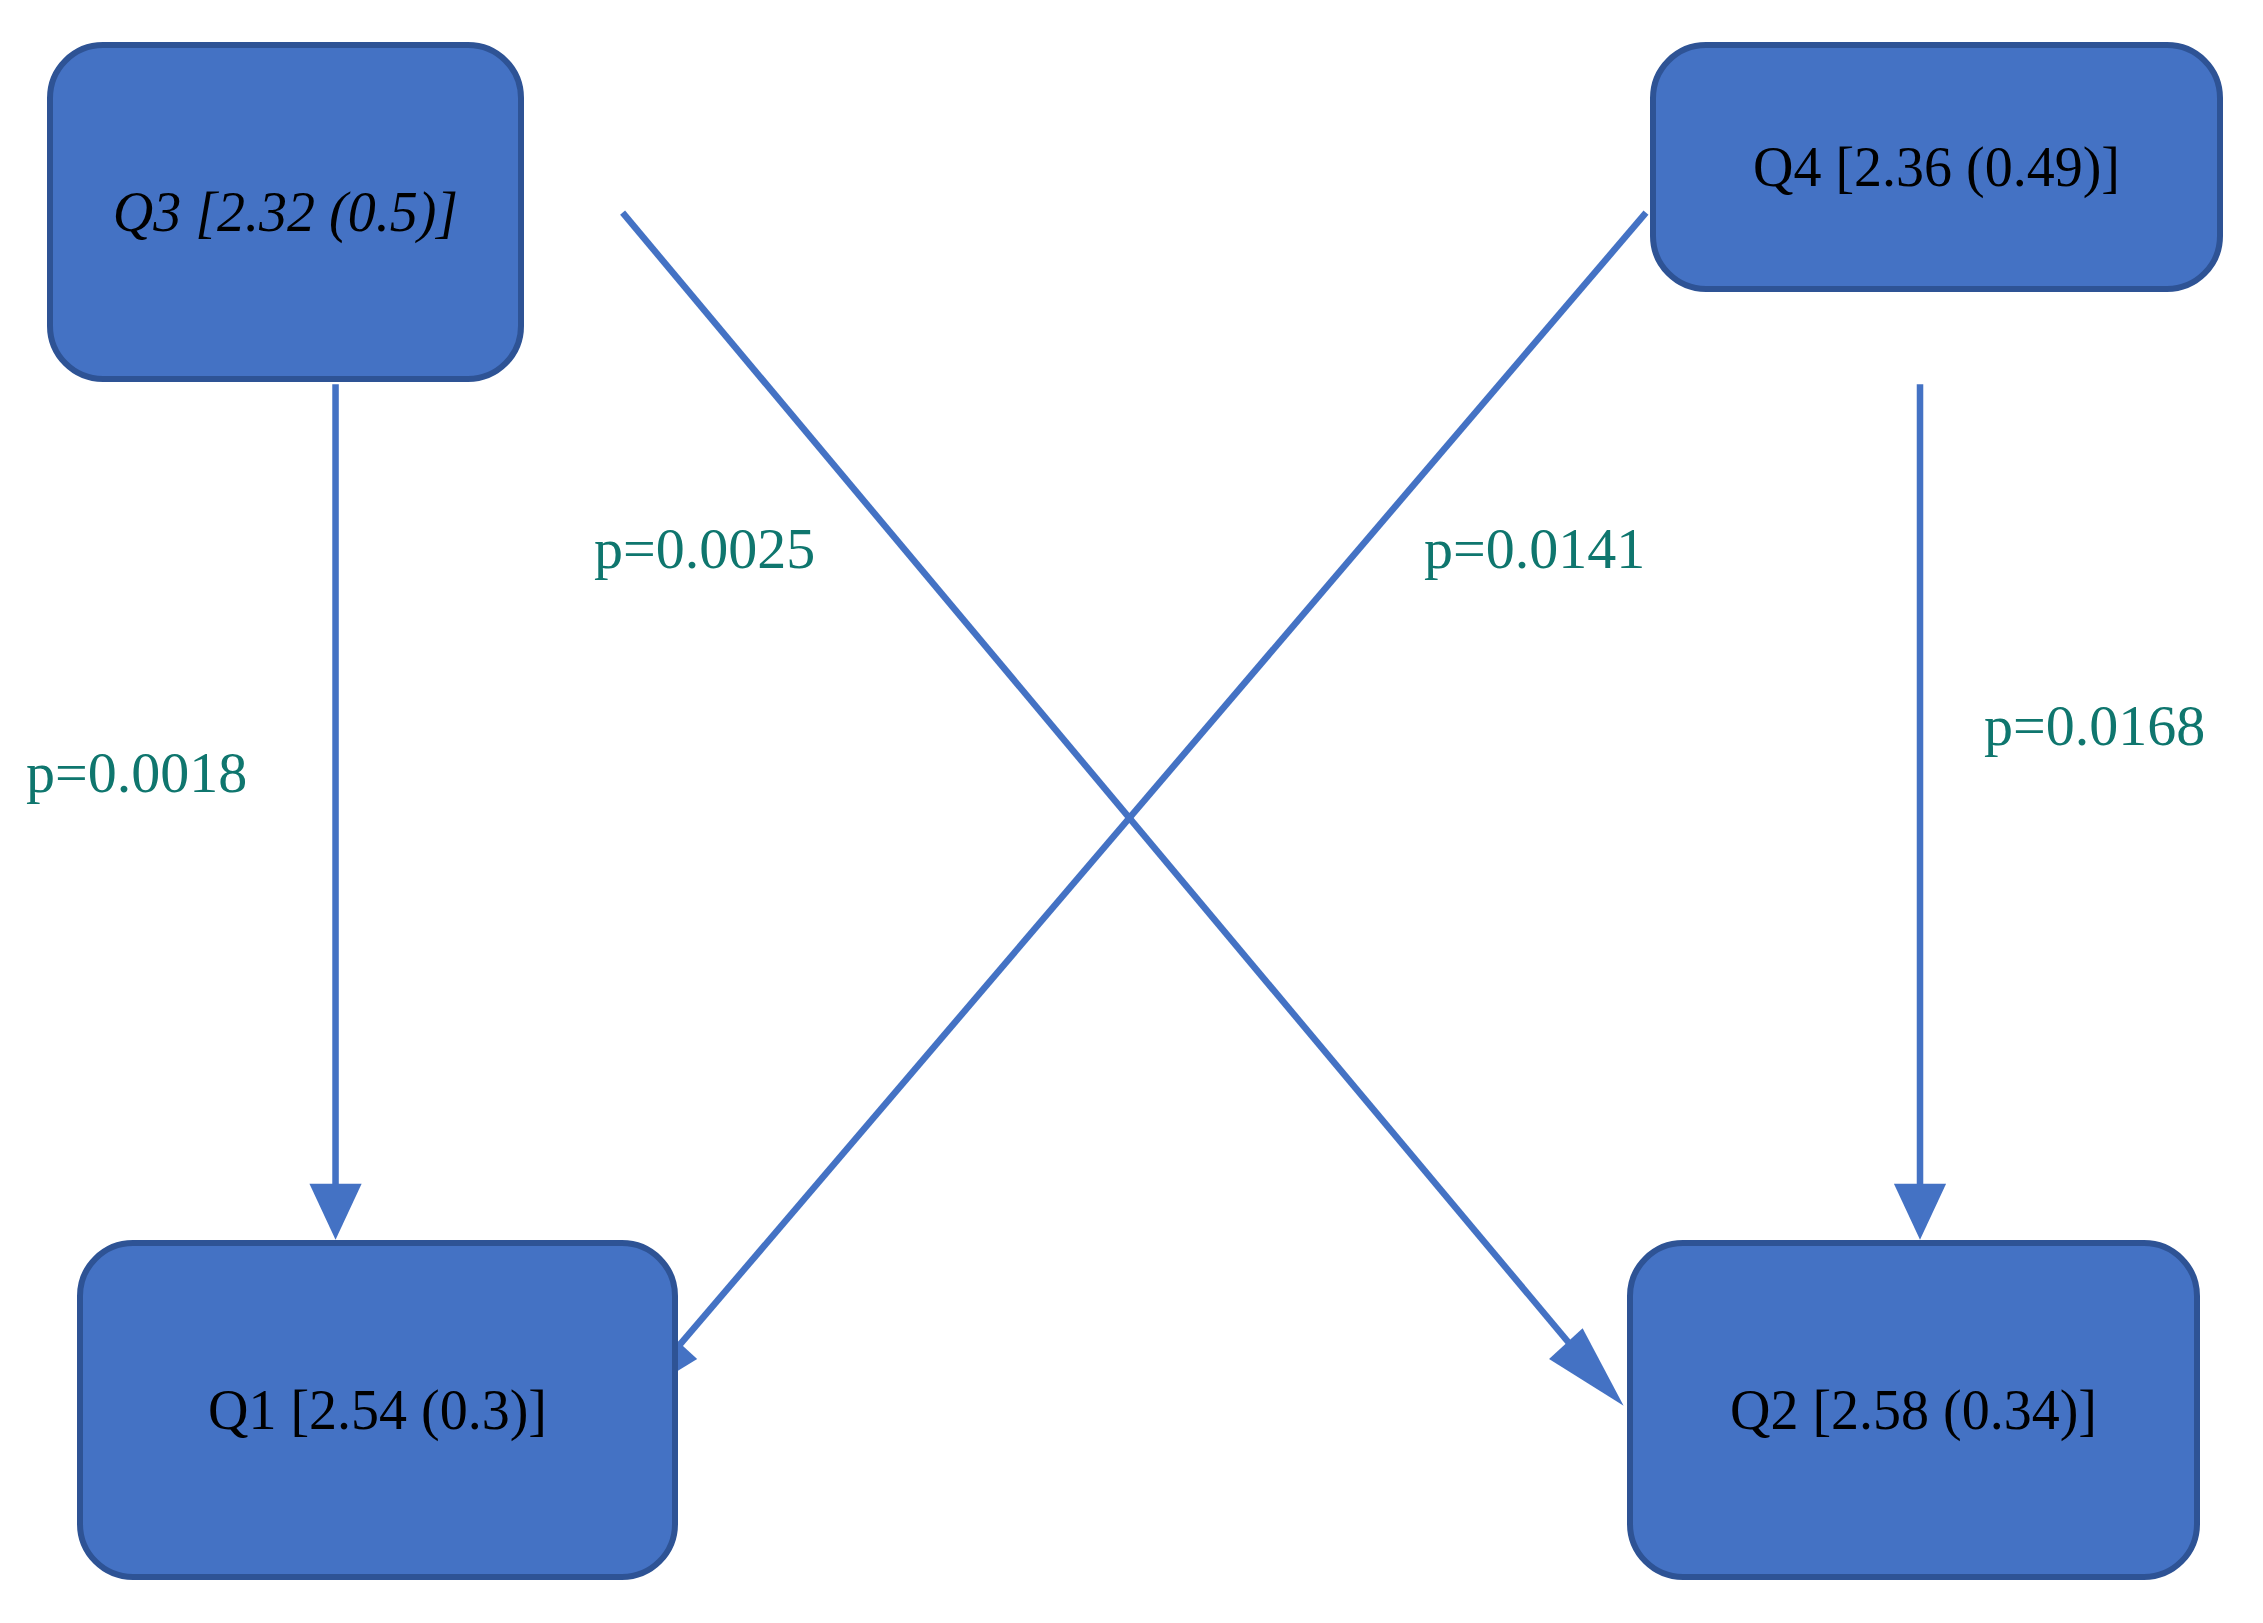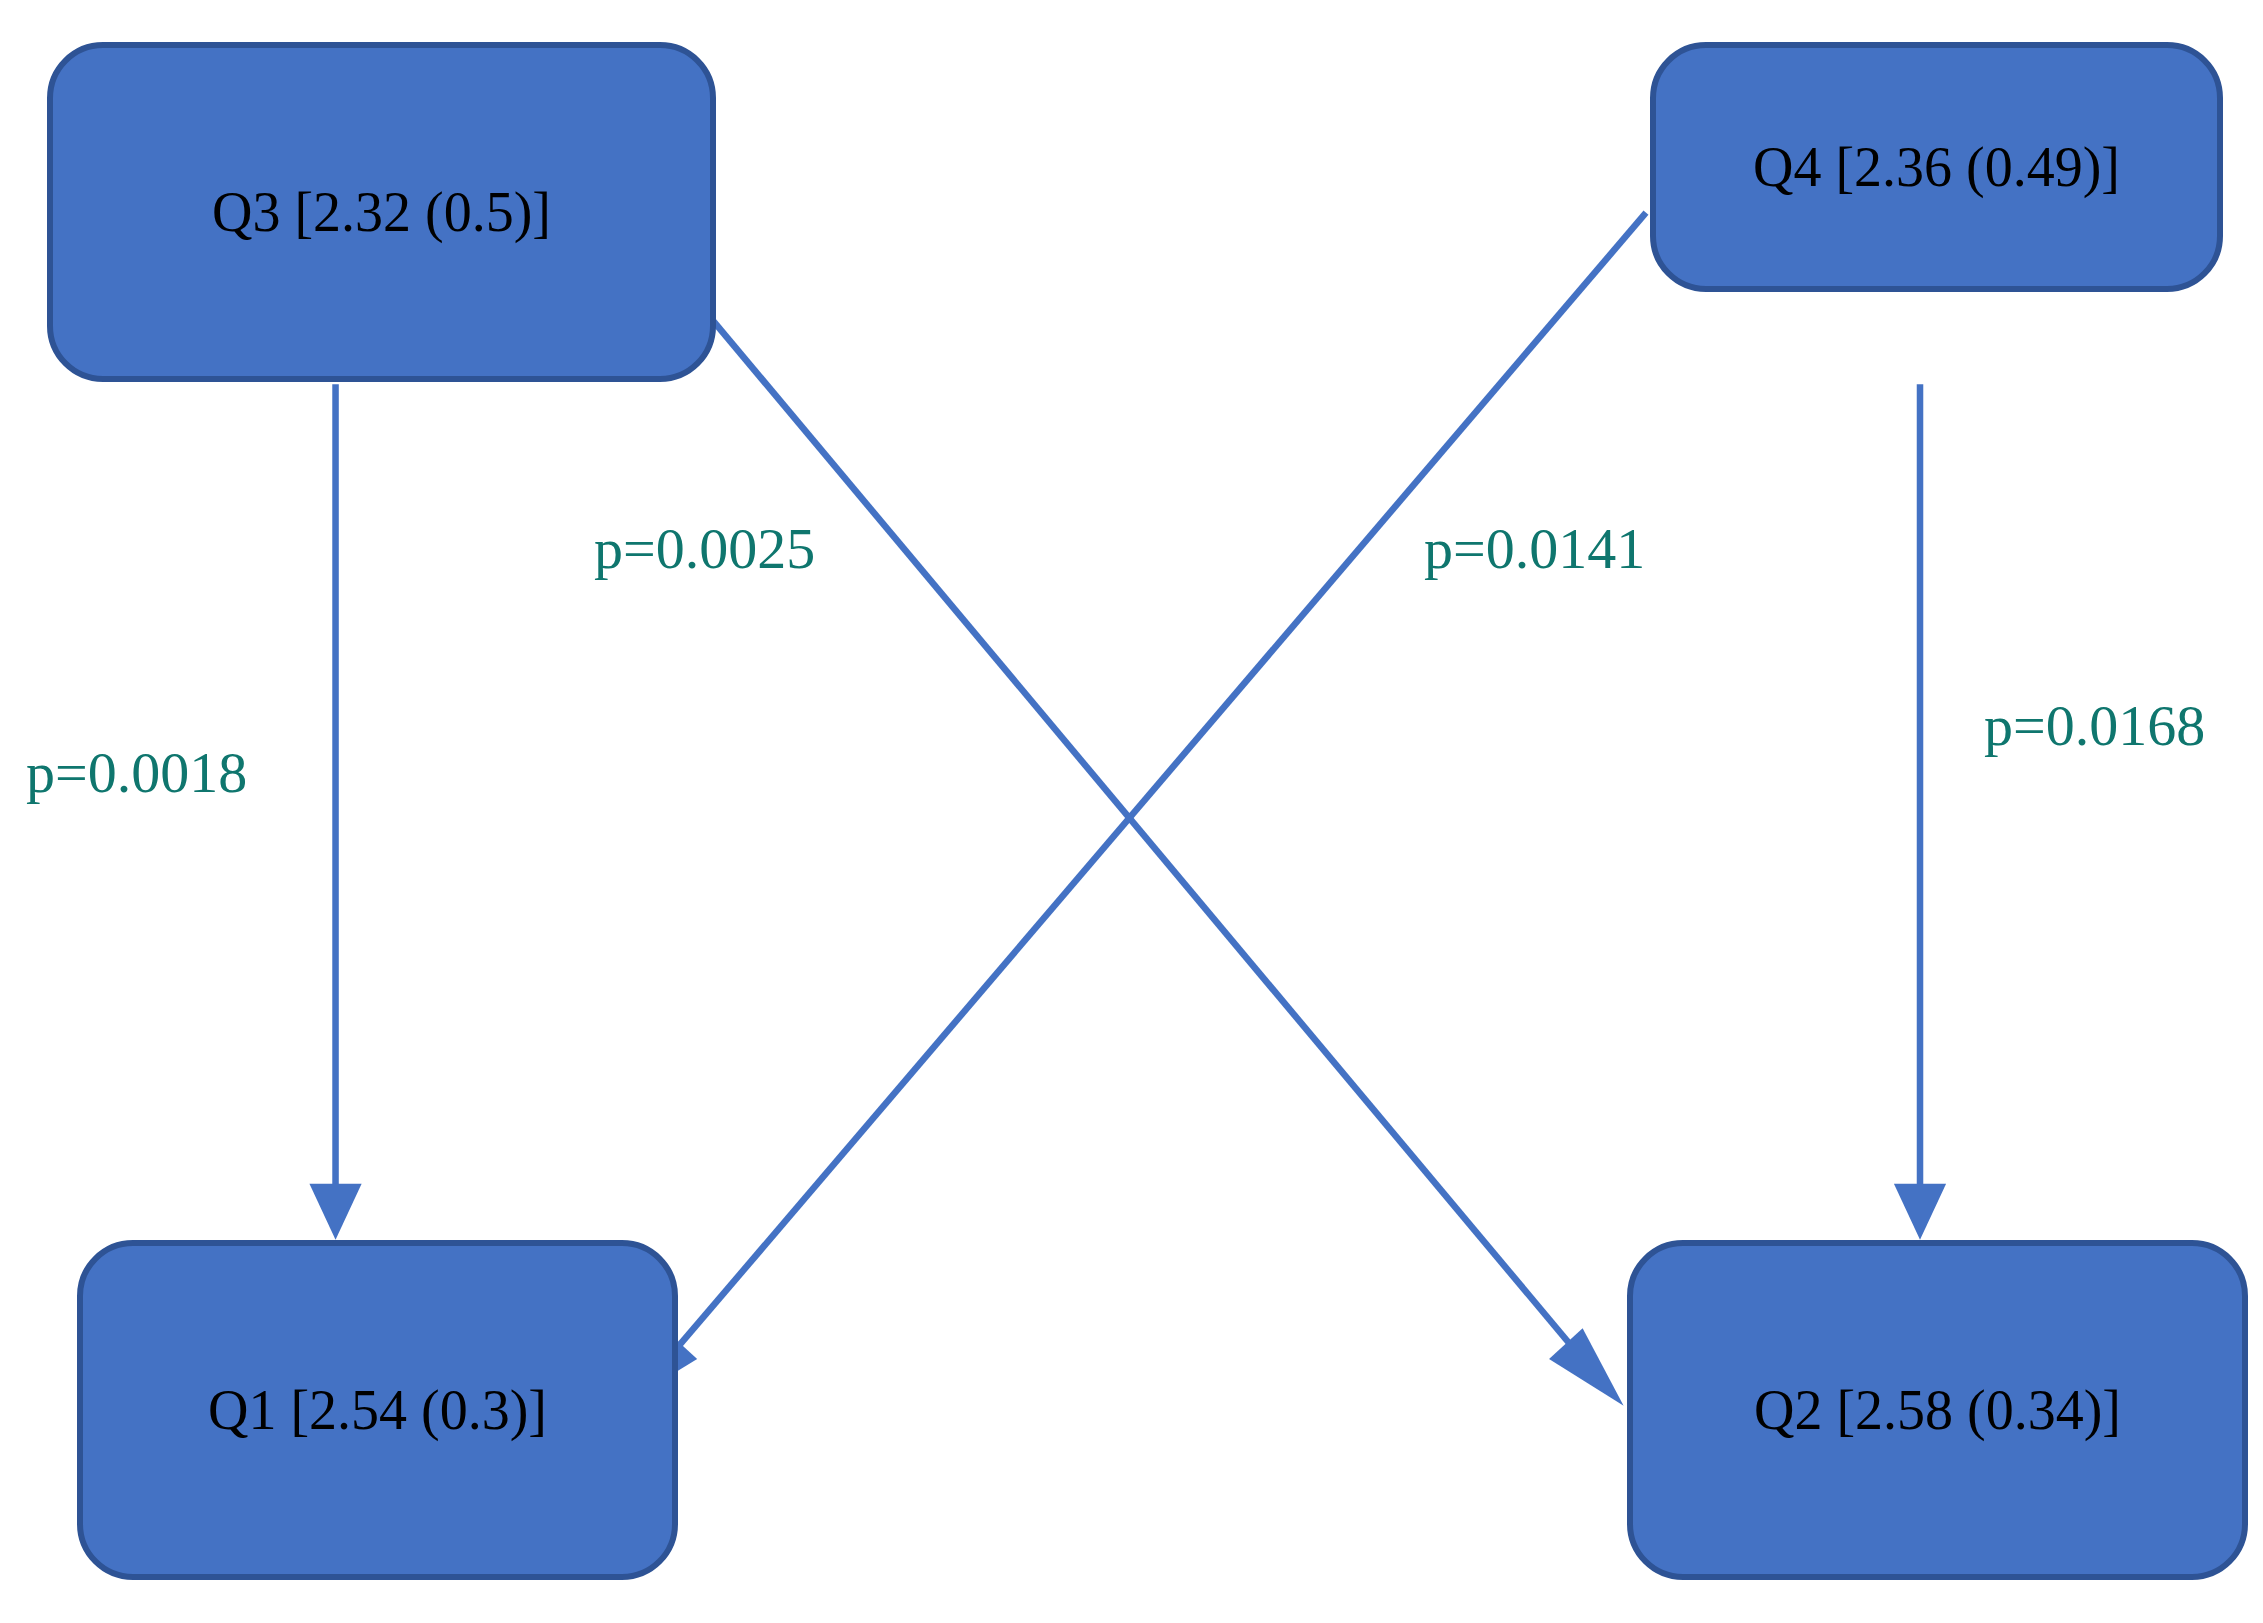--- a/index.html
+++ b/index.html
@@ -27,24 +27,24 @@
     z-index: 3;
   }
   .node-label {
     font-family: "Liberation Serif", "DejaVu Serif", serif;
     font-size: 56px;
     color: #000000;
     line-height: 1;
     white-space: nowrap;
     text-align: center;
   }
-  #node-q3 { left: 47px;   top: 42px;   width: 669px; height: 340px; }
+  #node-q3 { left: 47px;   top: 42px;   width: 477px; height: 340px; font-style: italic; }
   #node-q4 { left: 1650px; top: 42px;   width: 573px; height: 250px; }
   #node-q1 { left: 47px;   top: 1240px; width: 601px; height: 340px; margin-left: 30px; }
-  #node-q2 { left: 1627px; top: 1240px; width: 621px; height: 340px; }
+  #node-q2 { left: 1627px; top: 1240px; width: 573px; height: 340px; }
 
   #edge-layer {
     position: absolute;
     left: 0; top: 0;
     width: 2263px;
     height: 1623px;
     z-index: 1;
   }
   .edge-label {
     position: absolute;

